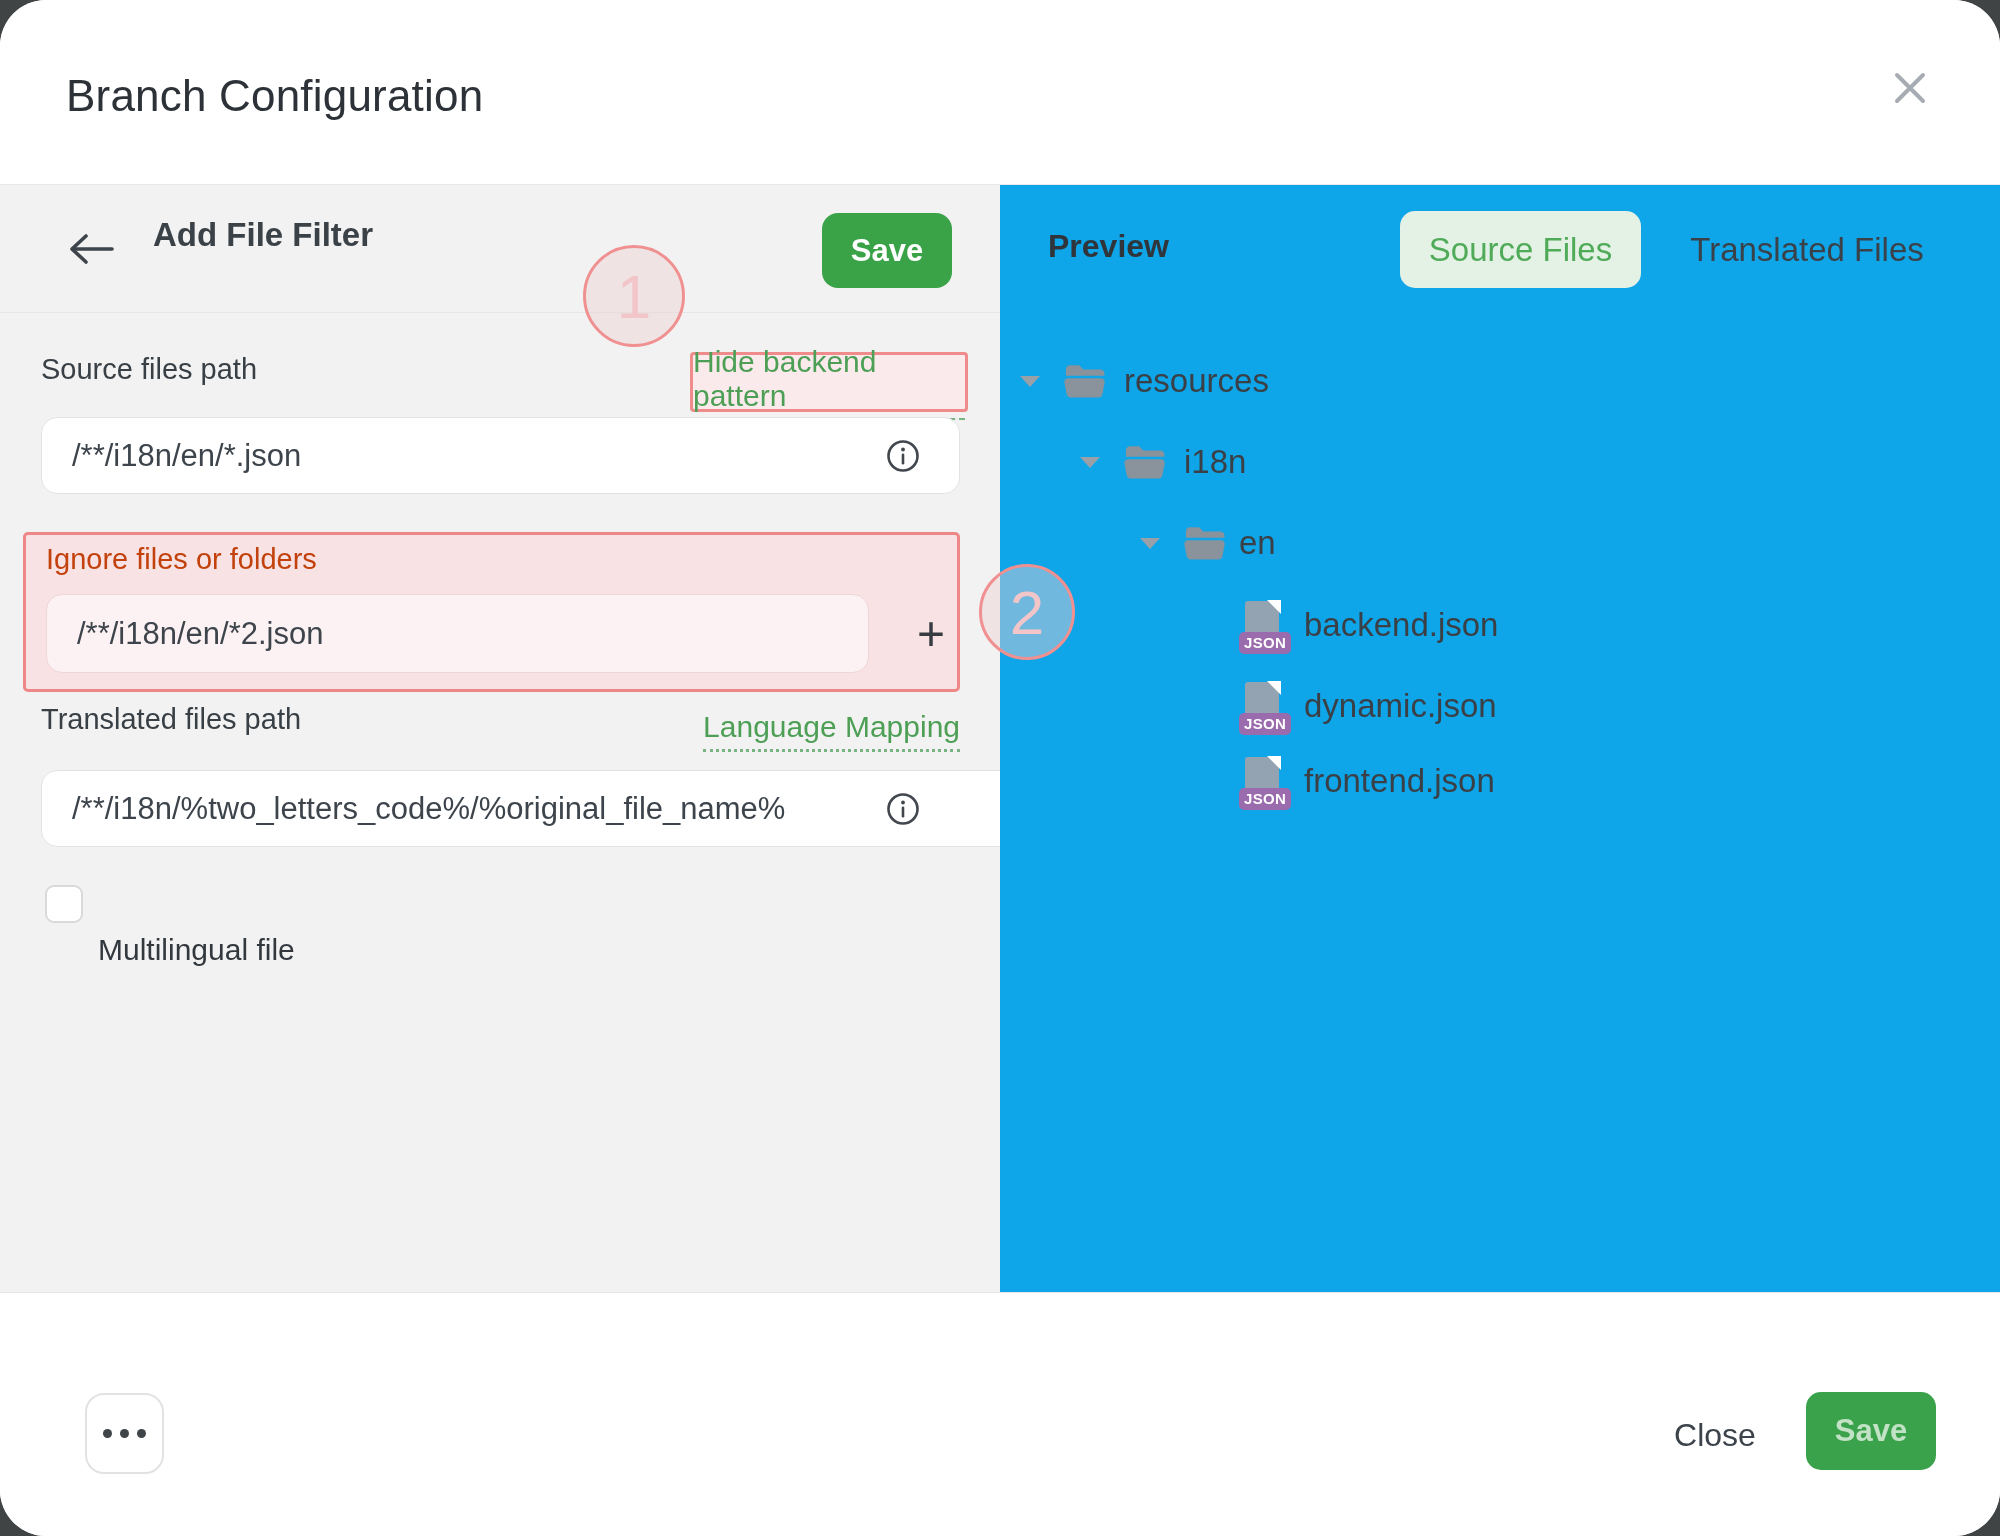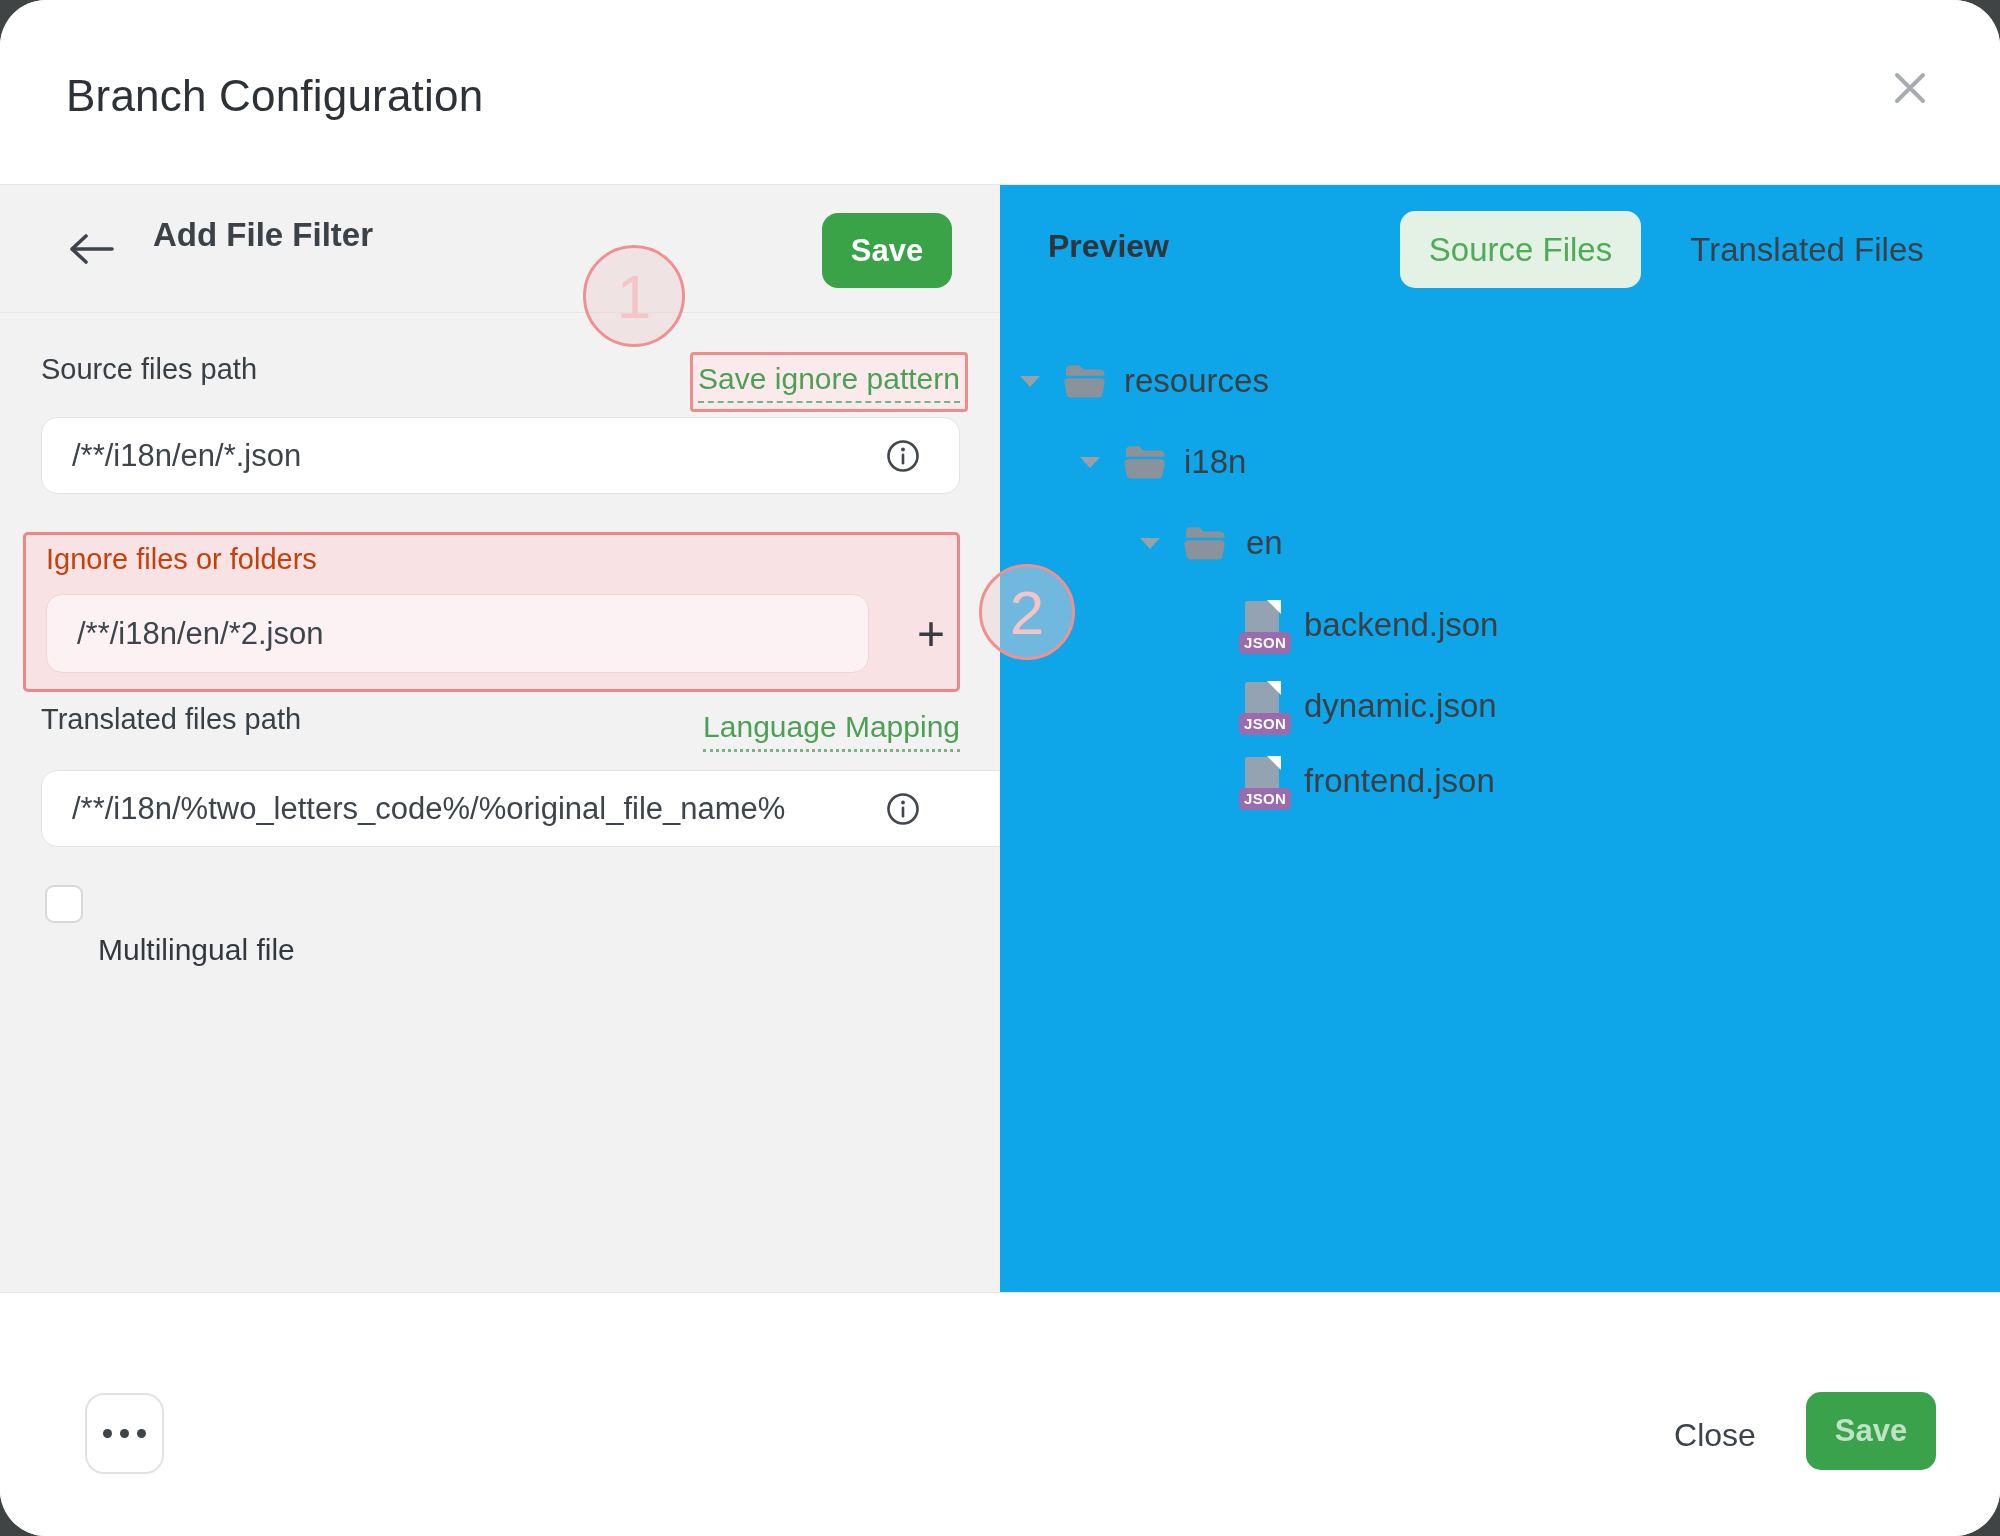--- a/index.html
+++ b/index.html
@@ -100,21 +100,21 @@
           <path d="M20 4 L6 17 L20 30" stroke="#3e444b" stroke-width="3.6" fill="none" stroke-linecap="round" stroke-linejoin="round"></path>
           <path d="M7 17 H46" stroke="#3e444b" stroke-width="3.6" stroke-linecap="round"></path>
         </svg>
       </div>
       <div class="toolbar-title">Add File Filter</div>
       <div class="save-btn-top">Save</div>
     </div>
 
     <div class="field-label" style="left:41px; top:168px;">Source files path</div>
     <div class="hide-ignore-box">
-      <span class="green-link dash-underline">Save ignore pattern</span>
+      <span class="green-link dash-underline">Hide backend pattern</span>
     </div>
     <input class="text-input input-source" value="/**/i18n/en/*.json" style="">
     <div class="info-icon info-source">
       <svg width="34" height="34" viewBox="0 0 34 34">
         <circle cx="17" cy="17" r="14.5" fill="none" stroke="#41474d" stroke-width="2.6"></circle>
         <circle cx="17" cy="10.5" r="1.9" fill="#41474d"></circle>
         <rect x="15.7" y="14.5" width="2.6" height="11" rx="1.3" fill="#41474d"></rect>
       </svg>
     </div>
 
@@ -161,21 +161,21 @@
               <path fill="#8a929b" d="M2.7 8.2h18.9c1.3 0 2.3 1.2 2 2.5l-1.2 6.2c-.2 1-1.1 1.8-2.1 1.8H5c-1 0-1.9-.8-2.1-1.8L1.7 10.7c-.3-1.3.7-2.5 2-2.5z" transform="translate(-.9 0)"></path>
             </svg></div>
           <div class="tree-label" style="left: 184px; top: 0px;">i18n</div>
         </div>
         <div class="tree-row" style="left: 0px; top: 333px; width: 1000px;">
           <div class="caret" style="left: 140px; top: 20px;"></div>
           <div style="position: absolute; left: 183px; top: 7px;"><svg width="44" height="37" viewBox="0 0 24 20">
               <path fill="#8a929b" d="M1.6 3.4C1.6 2.2 2.6 1.2 3.8 1.2h5l2.2 2.2h9.4c1.2 0 2.2 1 2.2 2.2v1.2H1.6z"></path>
               <path fill="#8a929b" d="M2.7 8.2h18.9c1.3 0 2.3 1.2 2 2.5l-1.2 6.2c-.2 1-1.1 1.8-2.1 1.8H5c-1 0-1.9-.8-2.1-1.8L1.7 10.7c-.3-1.3.7-2.5 2-2.5z" transform="translate(-.9 0)"></path>
             </svg></div>
-          <div class="tree-label" style="left: 246px; top: 0px; text-align: right;">en</div>
+          <div class="tree-label" style="left: 239px; top: 0px; text-align: right;">en</div>
         </div>
         <div class="tree-row" style="left: 0px; top: 415px; width: 1000px;">
           <div class="json-icon" style="left: 243px; top: 1px;">
             <div class="json-page"></div>
             <div class="json-fold"></div>
             <div class="json-badge">JSON</div>
           </div>
           <div class="tree-label" style="left: 304px; top: 0px;">backend.json</div>
         </div>
         <div class="tree-row" style="left: 0px; top: 496px; width: 1000px;">

